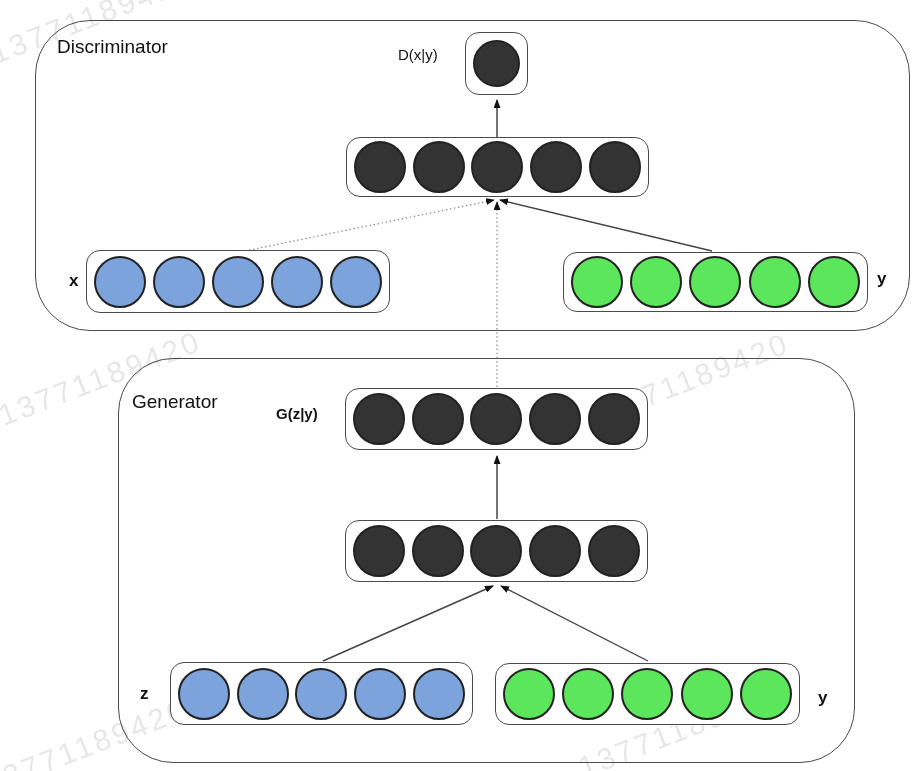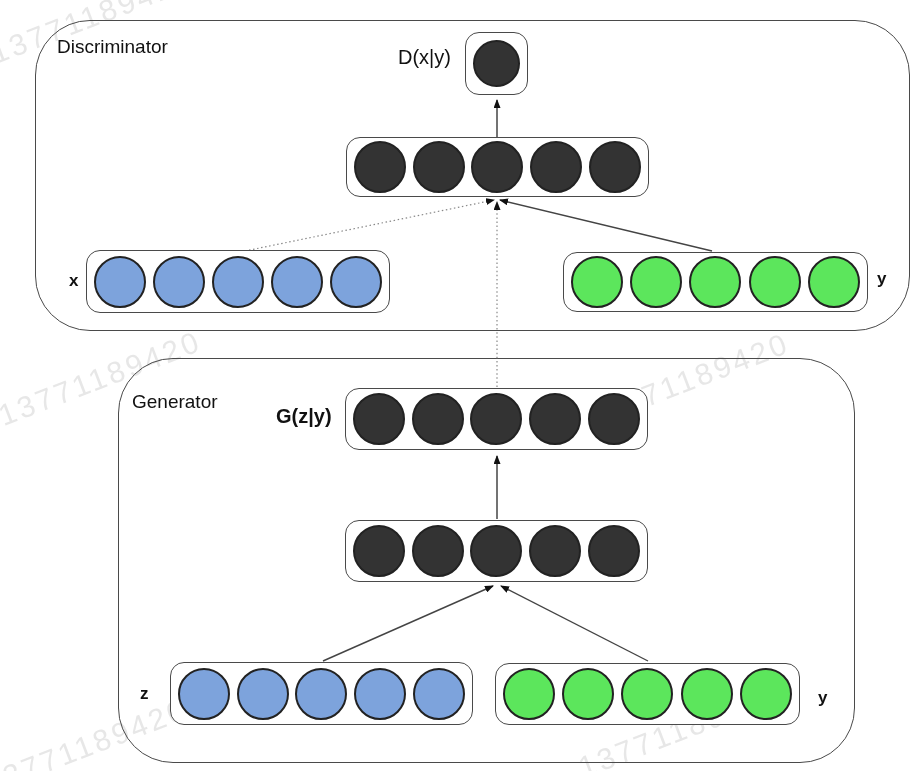--- a/index.html
+++ b/index.html
@@ -36,21 +36,21 @@
   .lb-d-input-x{left:86px;top:250px;width:304px;height:63px;}
   .lb-d-input-y{left:563px;top:252px;width:305px;height:60px;}
   .lb-g-output{left:345px;top:388px;width:303px;height:62px;}
   .lb-g-hidden{left:345px;top:520px;width:303px;height:62px;}
   .lb-g-input-z{left:170px;top:662px;width:303px;height:63px;}
   .lb-g-input-y{left:495px;top:663px;width:305px;height:62px;}
 
   
   .lbl{position:absolute;white-space:nowrap;}
   .lbl-title{font-size:19px;color:#111;}
-  .lbl-func{font-size:20px;color:#111;}
+  .lbl-func{font-size:15px;color:#111;}
   .lbl-var{font-size:17px;font-weight:600;color:#111;}
 
   .lbl-discriminator{left:57px;top:36px;}
   .lbl-generator{left:132px;top:391px;}
   .lbl-d-func{left:398px;top:46px;}
   .lbl-g-func{left:276px;top:405px;font-weight:bold;}
   .lbl-x{left:69px;top:271px;}
   .lbl-dy{left:877px;top:269px;}
   .lbl-z{left:140px;top:684px;}
   .lbl-gy{left:818px;top:688px;}

